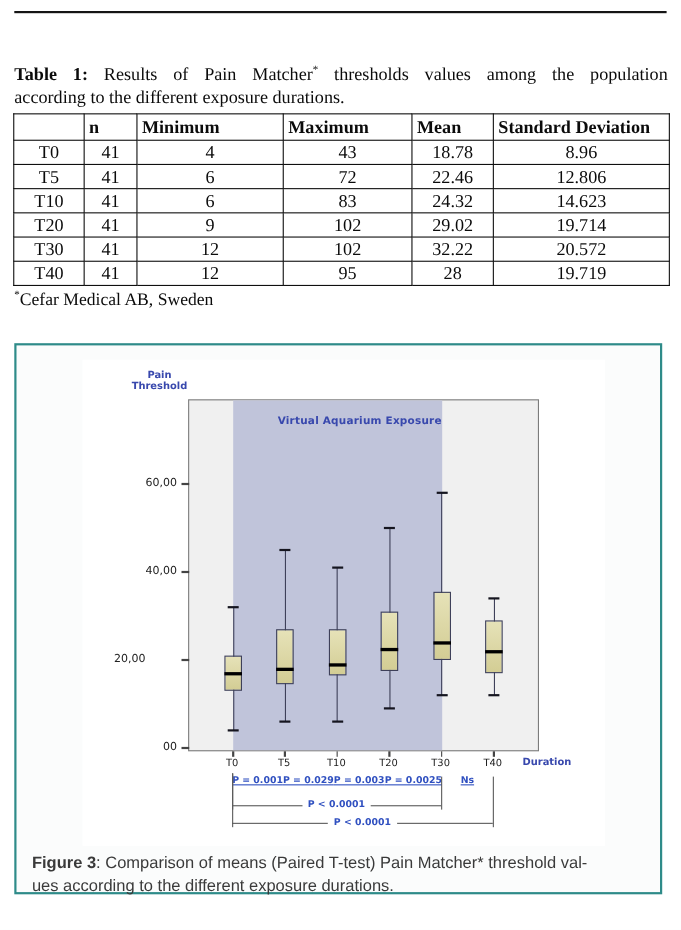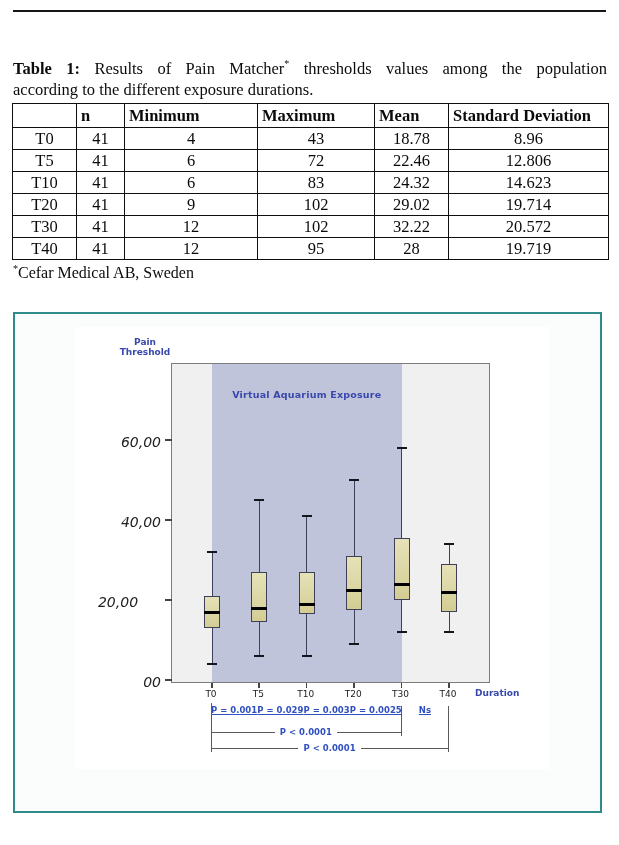--- a/index.html
+++ b/index.html
@@ -25,23 +25,23 @@
   
   .figure-panel{position:absolute;left:13px;top:312px;width:585px;height:497px;
         border:2px solid #2e8b89;background:#fbfcfc;}
   .chart{position:absolute;left:60px;top:13px;width:475px;height:442px;background:#ffffff;
         font-family:"DejaVu Sans",sans-serif;}
   .ylabel{position:absolute;left:39px;top:10px;width:62px;text-align:center;
         font-size:9px;font-weight:bold;color:#3848ad;line-height:10px;}
   .plot{position:absolute;left:96px;top:36px;width:317px;height:318px;background:#f0f0f0;
         border:1px solid #7c7c7c;}
   .region{position:absolute;top:0;bottom:0;background:#c0c4da;}
-  .region-label{position:absolute;top:25px;text-align:center;font-size:9.5px;font-weight:bold;
+  .region-label{position:absolute;top:13px;text-align:right;font-size:9.5px;font-weight:bold;
         color:#3848ad;letter-spacing:.2px;}
-  .ytick-label{position:absolute;width:88px;left:0;text-align:right;font-size:14px;color:#222;font-style:italic;}
+  .ytick-label{position:absolute;width:88px;left:0;text-align:right;font-size:10px;color:#222;}
   .ytick-mark{position:absolute;height:1.5px;background:#444;}
   .xtick-mark{position:absolute;width:1.5px;background:#444;}
   .xcat-label{position:absolute;width:34px;text-align:center;font-size:9px;color:#1a1a1a;}
   .duration{position:absolute;left:400px;top:361px;font-size:9px;font-weight:bold;color:#3848ad;}
   .prow{position:absolute;top:378px;display:flex;font-size:8.5px;font-weight:bold;color:#3050c0;}
   .prow span{flex:1;text-align:center;white-space:nowrap;}
   .whisker{position:absolute;width:1px;background:#3e4059;}
   .cap{position:absolute;height:2px;background:#15151f;}
   .boxrect{position:absolute;width:16px;border:1px solid #3e4059;
         background:linear-gradient(to bottom,#e6e2b8,#d3cd94);box-sizing:border-box;}
@@ -211,14 +211,15 @@
           <div class="seg"></div>
         </div>
         <div class="vline" style="left: 136px; top: 376px; height: 49px;"></div>
         <div class="vline" style="left: 373px; top: 379px; height: 46px;"></div>
         <div class="bracket" style="left: 136px; width: 237px; top: 416px;">
           <div class="seg"></div>
           <div class="lbl">P &lt; 0.0001</div>
           <div class="seg"></div>
         </div>
       </div>
+    <div class="fig-caption"><span class="b">Figure 3</span><span>: Comparison of means (Paired T-test) Pain Matcher* threshold val-</span><br><span>ues according to the different exposure durations.</span></div>
   </div>
 </div>
 
 </body></html>

